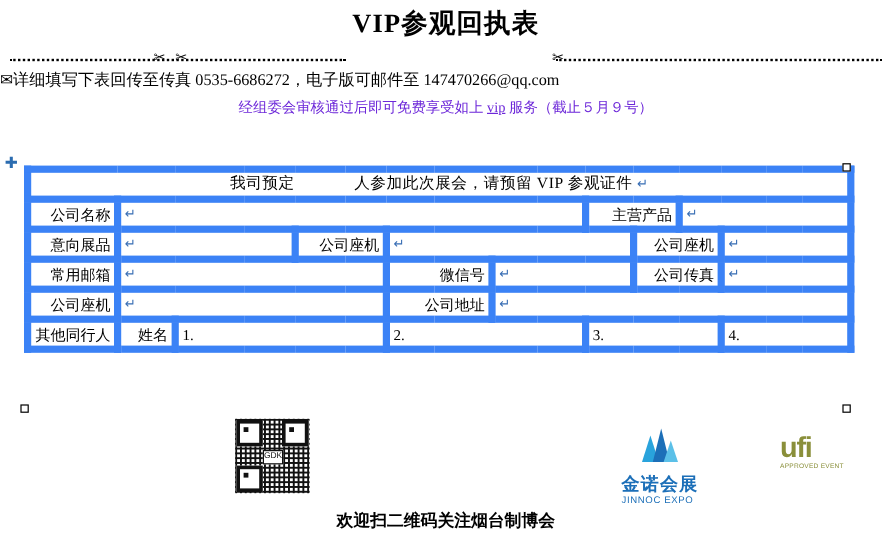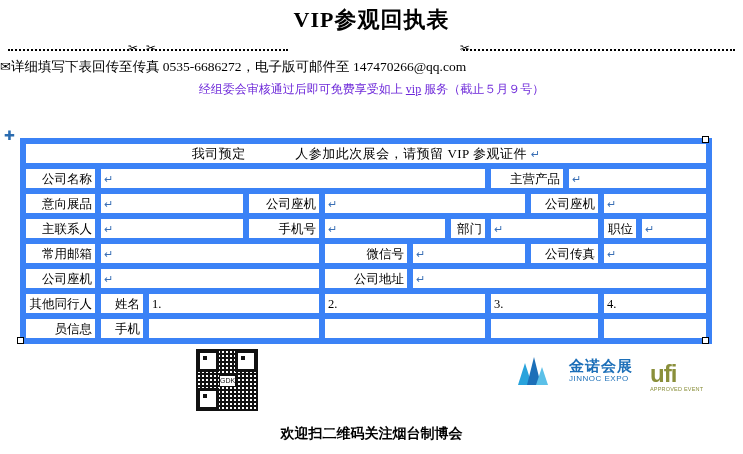--- a/index.html
+++ b/index.html
@@ -165,21 +165,22 @@
     color: #000;
   }
 
   
   .logo-jinnuo {
     position: absolute;
     left: 518px;
     top: 357px;
     display: flex;
     align-items: center;
-    gap: 21px;
+    gap: 11px;
+    flex-direction: column;
   }
   .logo-mark {
     width: 30px; height: 28px;
     position: relative;
   }
   .logo-mark .tri {
     position: absolute;
     bottom: 0;
     width: 0; height: 0;
     border-style: solid;
@@ -318,30 +319,20 @@
 
         <tr>
           <td class="lbl">意向展品</td>
           <td colspan="3"><span class="blue-mark">↵</span></td>
           <td colspan="2" class="lbl">公司座机</td>
           <td colspan="5"><span class="blue-mark">↵</span></td>
           <td colspan="2" class="lbl">公司座机</td>
           <td colspan="3"><span class="blue-mark">↵</span></td>
         </tr>
 
-        <tr>
-          <td class="lbl">主联系人</td>
-          <td colspan="3"><span class="blue-mark">↵</span></td>
-          <td colspan="2" class="lbl">手机号</td>
-          <td colspan="3"><span class="blue-mark">↵</span></td>
-          <td class="lbl">部门</td>
-          <td colspan="3"><span class="blue-mark">↵</span></td>
-          <td class="lbl">职位</td>
-          <td colspan="2"><span class="blue-mark">↵</span></td>
-        </tr>
 
         <tr>
           <td class="lbl">常用邮箱</td>
           <td colspan="5"><span class="blue-mark">↵</span></td>
           <td colspan="2" class="lbl">微信号</td>
           <td colspan="3"><span class="blue-mark">↵</span></td>
           <td colspan="2" class="lbl">公司传真</td>
           <td colspan="3"><span class="blue-mark">↵</span></td>
         </tr>
 
@@ -352,28 +343,20 @@
           <td colspan="8"><span class="blue-mark">↵</span></td>
         </tr>
 
         <tr>
           <td class="lbl">其他同行人</td>
           <td class="lbl">姓名</td>
           <td colspan="4" class="lbl-left"><span>1.</span></td>
           <td colspan="4" class="lbl-left"><span>2.</span></td>
           <td colspan="3" class="lbl-left"><span>3.</span></td>
           <td colspan="3" class="lbl-left"><span>4.</span></td>
-        </tr>
-        <tr>
-          <td class="lbl">员信息</td>
-          <td class="lbl">手机</td>
-          <td colspan="4"></td>
-          <td colspan="4"></td>
-          <td colspan="3"></td>
-          <td colspan="3"></td>
         </tr>
       </tbody>
     </table>
   </div>
 
   <div class="handle" style="left:702px; top:136px;"></div>
   <div class="handle" style="left:702px; top:337px;"></div>
   <div class="handle" style="left:17px; top:337px;"></div>
 
   <div class="qr">

